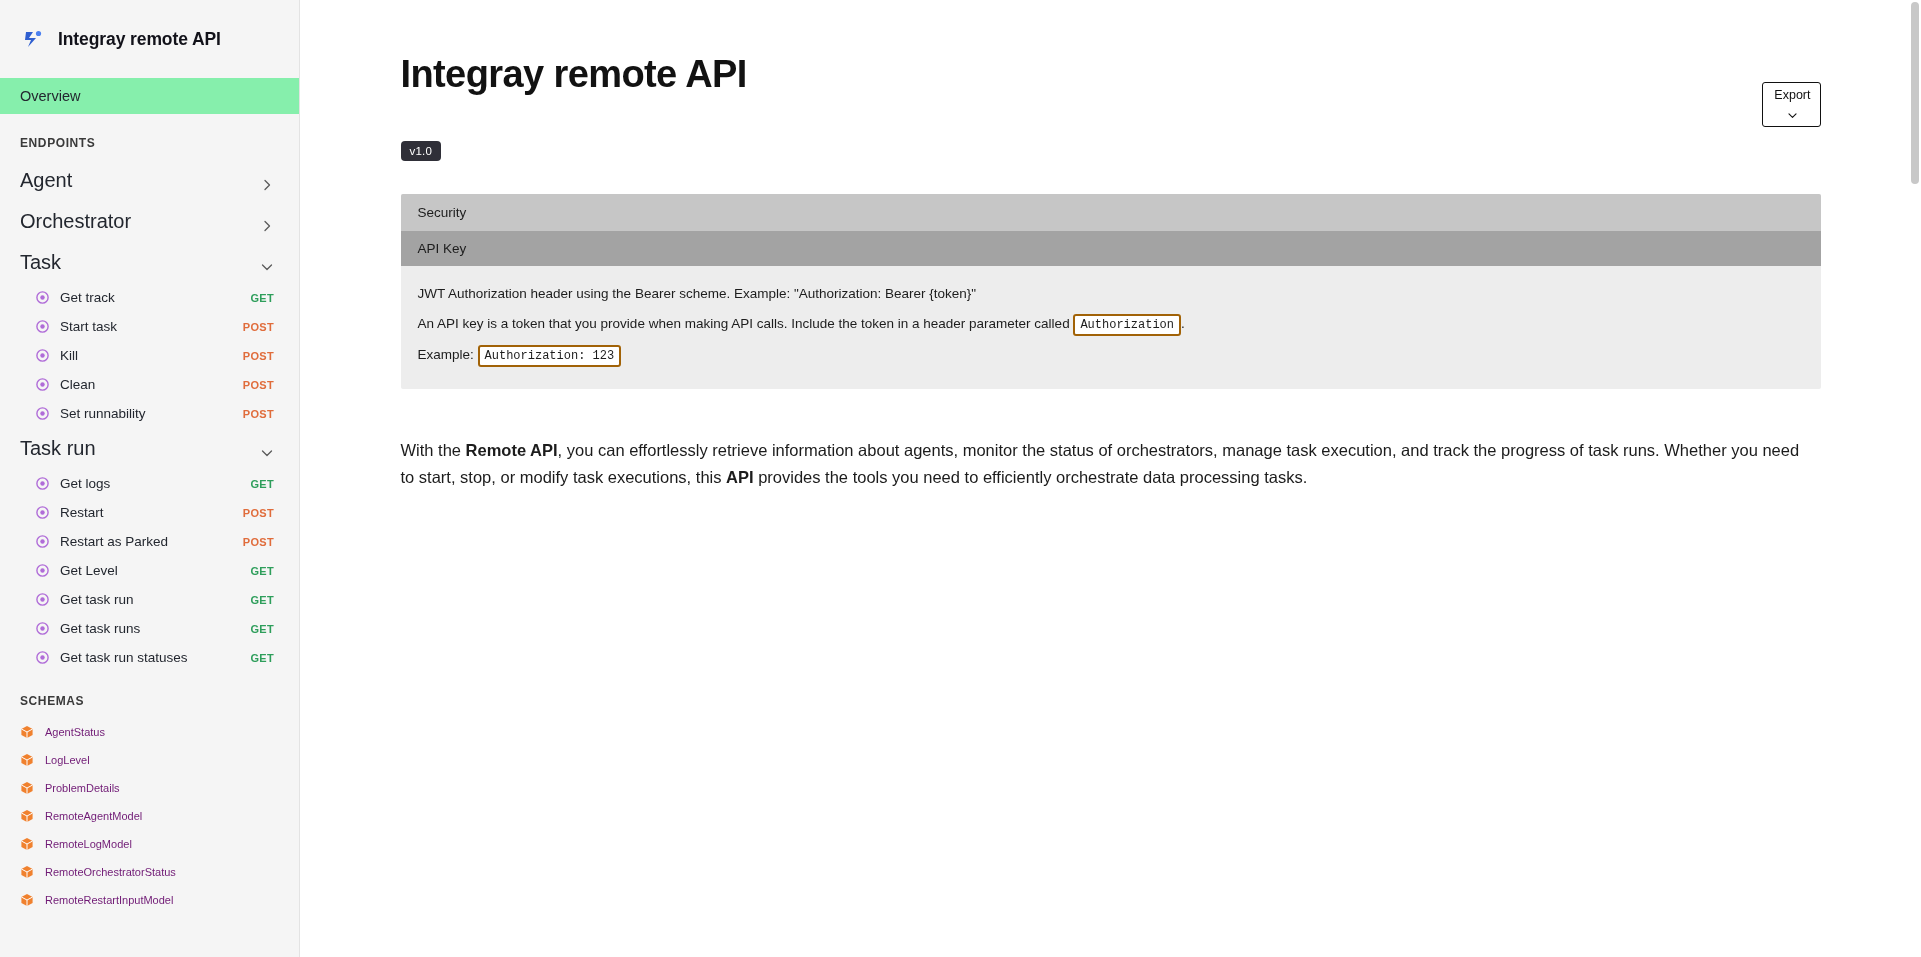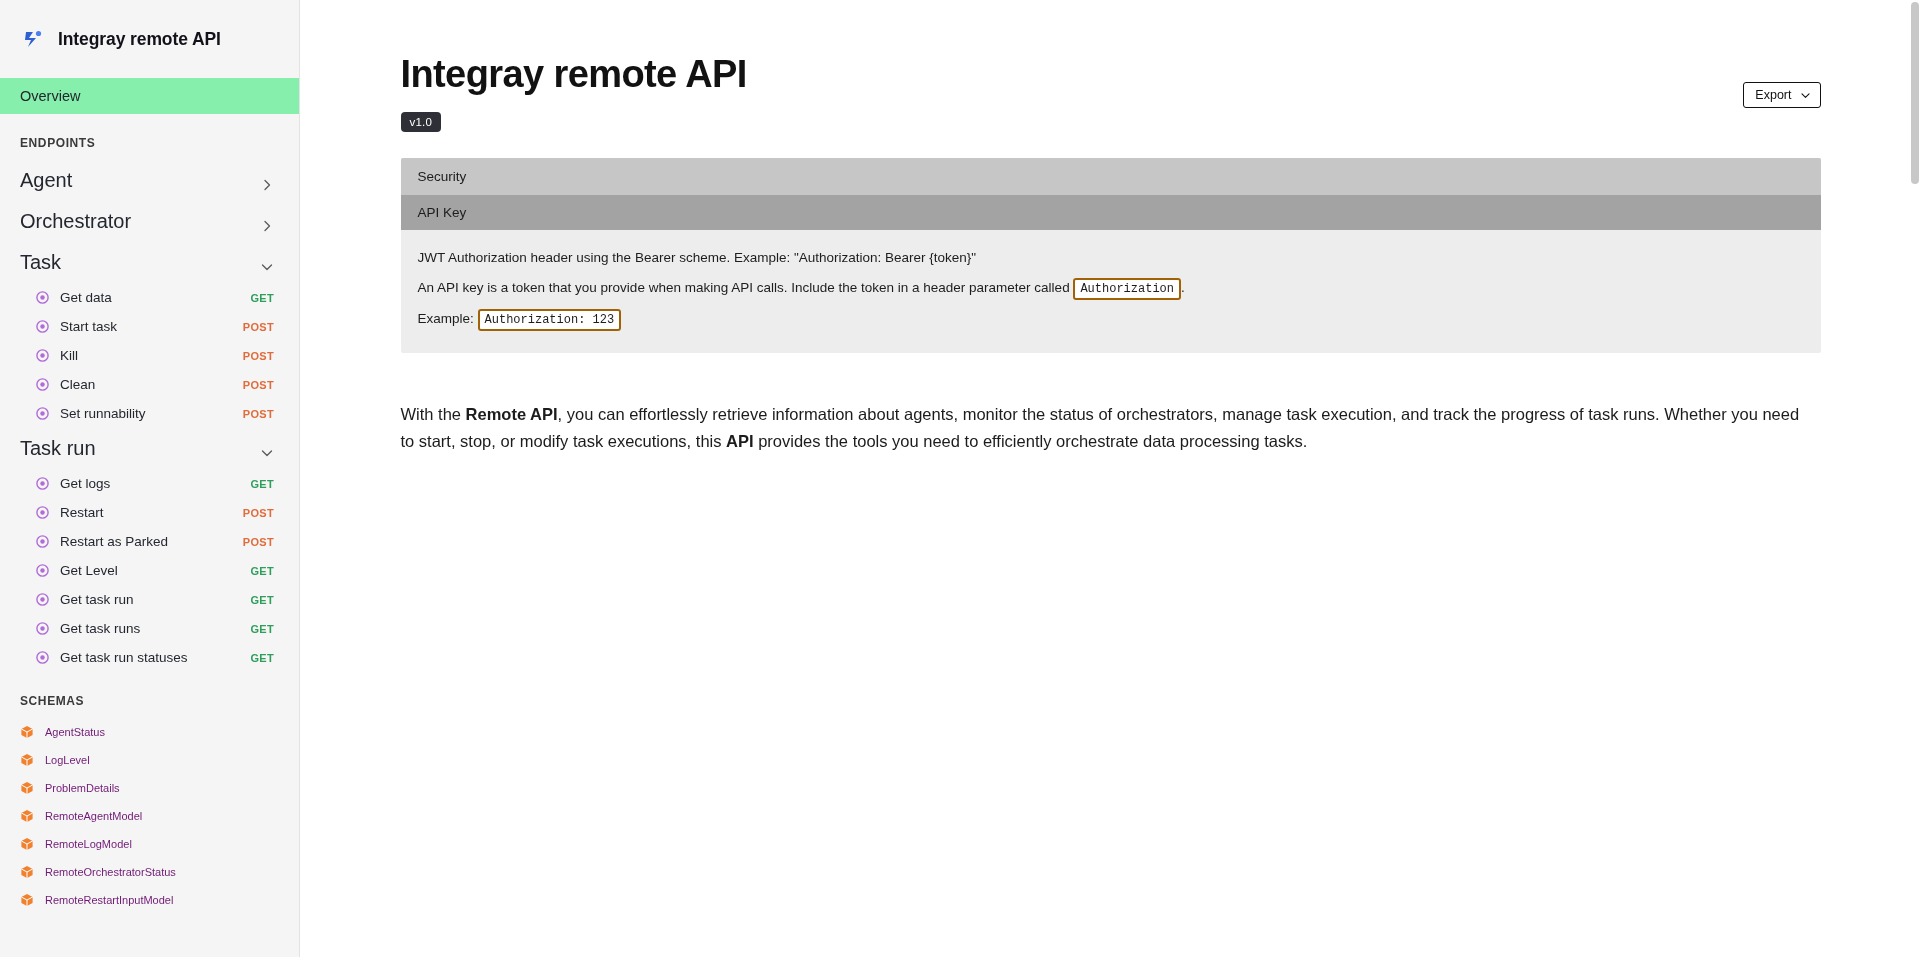--- a/index.html
+++ b/index.html
@@ -149,34 +149,35 @@
     align-items: center;
     gap: 8px;
     border: 1px solid #111111;
     border-radius: 3px;
     background: #ffffff;
     font-size: 12.5px;
     color: #111111;
     padding: 5px 9px 5px 11px;
     cursor: pointer;
     margin-top: 30px;
+    flex-direction: column;
   }
   .export-btn .chev { width: 11px; height: 11px; flex: 0 0 11px; color: #111; }
   .version-badge {
     display: inline-block;
-    margin-top: 4px;
+    margin-top: 14px;
     background: #2f2f38;
     color: #ffffff;
     font-size: 11.5px;
     border-radius: 4px;
     padding: 4px 9px;
     letter-spacing: 0.2px;
   }
   .sec-panel {
-    margin-top: 26px;
+    margin-top: 33px;
     background: #ededed;
     border-radius: 2px;
     overflow: hidden;
   }
   .sec-header {
     background: #c6c6c6;
     padding: 11px 17px;
     font-size: 13.5px;
     color: #1d1d1d;
   }
@@ -277,21 +278,21 @@
       </div>
 
       <div class="endpoint-row">
         <span class="endpoint-left">
           <span class="dot-icon">
             <svg viewBox="0 0 13 13" width="13" height="13" xmlns="http://www.w3.org/2000/svg">
               <circle cx="6.5" cy="6.5" r="5.6" fill="none" stroke="#b06cd8" stroke-width="1.4"></circle>
               <circle cx="6.5" cy="6.5" r="2.2" fill="#b06cd8"></circle>
             </svg>
           </span>
-          <span>Get data</span>
+          <span>Get track</span>
         </span>
         <span class="method get">GET</span>
       </div>
 
       <div class="endpoint-row">
         <span class="endpoint-left">
           <span class="dot-icon">
             <svg viewBox="0 0 13 13" width="13" height="13" xmlns="http://www.w3.org/2000/svg">
               <circle cx="6.5" cy="6.5" r="5.6" fill="none" stroke="#b06cd8" stroke-width="1.4"></circle>
               <circle cx="6.5" cy="6.5" r="2.2" fill="#b06cd8"></circle>

